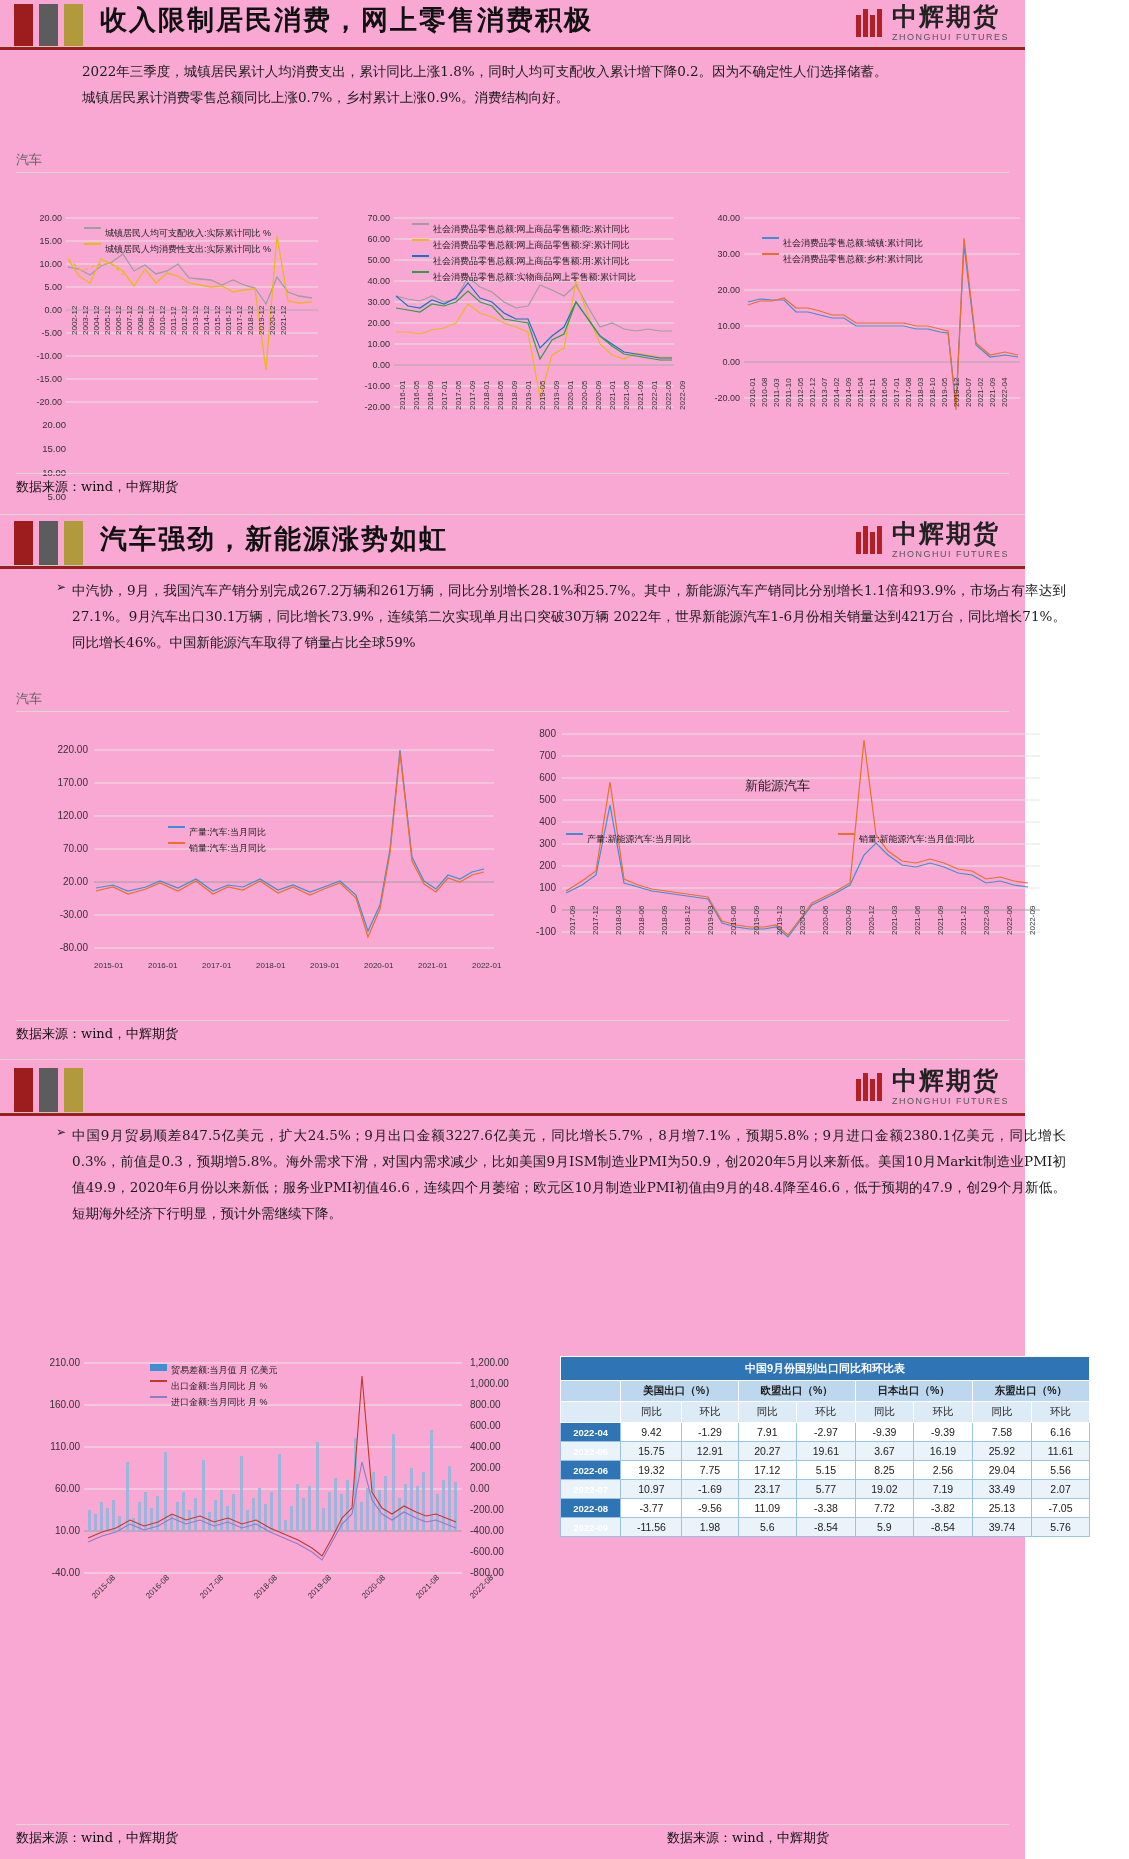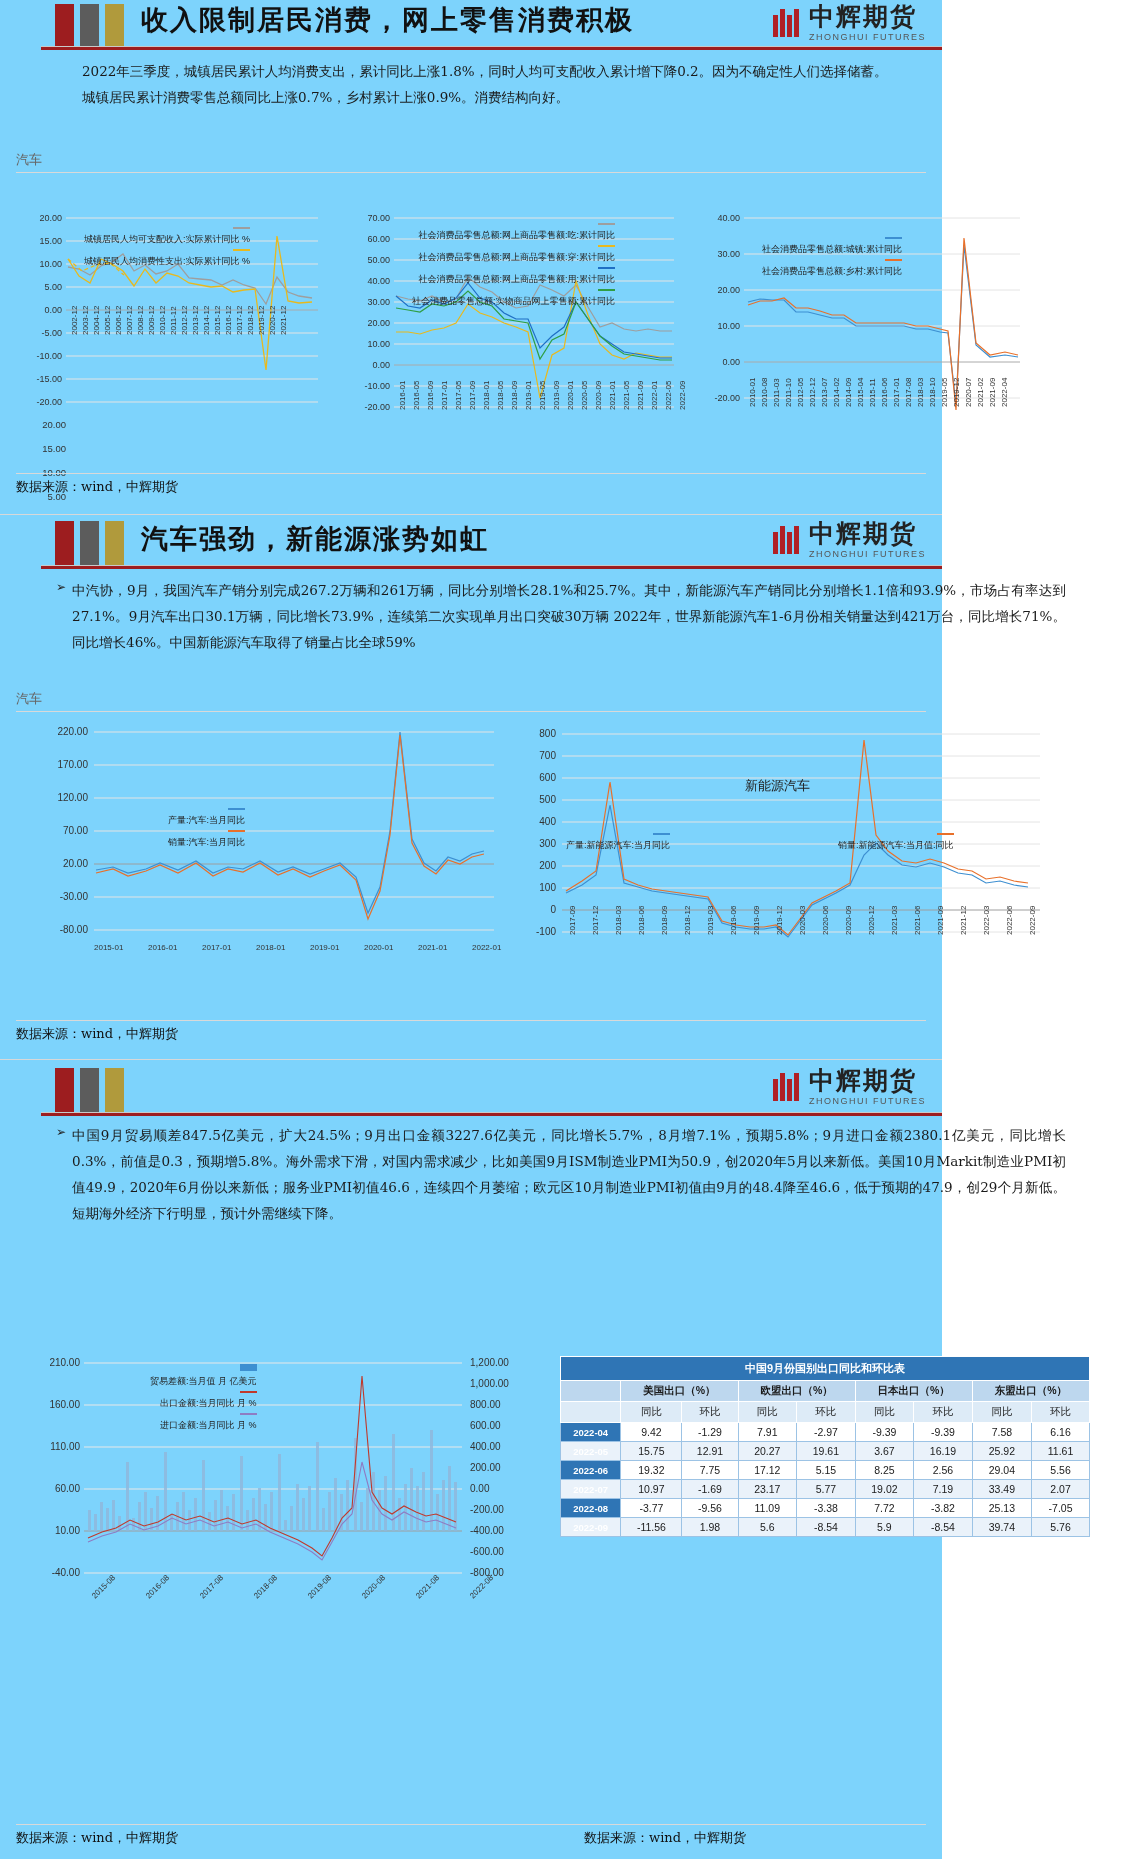--- a/index.html
+++ b/index.html
@@ -6,21 +6,21 @@
   html, body { margin:0; padding:0; }
   body {
     width:1129px;
     background:#ffffff;
     font-family:"Liberation Serif", serif;
     color:#1a1a1a;
   }
   .page { width:1129px; position:relative; }
 
   
-  .slide { position:relative; width:942px; background:#7dd3fc; border-bottom:1px solid #d8d8d8;padding-left:41px; }
+  .slide { position:relative; width:1025px; background:#f9a8d4; border-bottom:1px solid #d8d8d8; }
   .slide.s1 { height:515px; }
   .slide.s2 { height:545px; }
   .slide.s3 { height:799px; }
 
   
   .hdr { position:relative; height:50px; }
   .hdr .bars { position:absolute; left:14px; top:4px; display:flex; gap:6px; }
   .hdr .bar { width:19px; height:44px; }
   .bar.red { background:#9d1d1f; }
   .bar.gray { background:#5c5c5c; }
@@ -74,21 +74,21 @@
   }
   .chart .xtick {
     position:absolute; font-size:8px; color:#333;
     font-family:"Liberation Sans", sans-serif;
     transform-origin:left top;
     white-space:nowrap;
   }
   .chart .xtick.rot { transform:rotate(-90deg); }
   .chart .xtick.rot45 { transform:rotate(-45deg); }
   .legend { position:absolute; font-size:9px; font-family:"Liberation Sans", sans-serif; color:#222; }
-  .legend .li { display:flex; align-items:flex-end; gap:4px; margin-bottom:3px; white-space:nowrap;flex-direction:column; }
+  .legend .li { display:flex; align-items:flex-start; gap:4px; margin-bottom:3px; white-space:nowrap; }
   .legend .sw { width:17px; height:2px; display:inline-block; }
   .chart-title { position:absolute; font-size:13px; color:#222; font-family:"DejaVu Serif", serif; }
 
   
   table.t { border-collapse:collapse; font-family:"Liberation Sans", sans-serif; font-size:10.5px; }
   table.t th, table.t td { border:1px solid #ffffff; text-align:center; padding:3px 2px; }
   table.t thead tr.t0 th { background:#2f75b5; color:#fff; font-weight:bold; font-size:11px; padding:4px; }
   table.t thead tr.t1 th { background:#bdd7ee; color:#1a1a1a; font-weight:bold; }
   table.t thead tr.t2 th { background:#ddebf7; color:#1a1a1a; font-weight:normal; }
   table.t tbody td.rh { background:#2f75b5; color:#fff; font-weight:bold; font-size:9.5px; }
@@ -368,21 +368,21 @@
       <div class="bullet-row">
         <span class="arrow">➢</span>
         <div class="para" style="text-align:justify;">中汽协，9月，我国汽车产销分别完成267.2万辆和261万辆，同比分别增长28.1%和25.7%。其中，新能源汽车产销同比分别增长1.1倍和93.9%，市场占有率达到27.1%。9月汽车出口30.1万辆，同比增长73.9%，连续第二次实现单月出口突破30万辆  2022年，世界新能源汽车1-6月份相关销量达到421万台，同比增长71%。同比增长46%。中国新能源汽车取得了销量占比全球59%</div>
       </div>
     </div>
 
     <div style="position:absolute; left:16px; right:16px; top:172px;">
       <div class="sectag" style="padding-left:0;">汽车</div>
     </div>
 
-    <div class="chart" style="position:absolute; left:28px; top:196px; width:470px; height:275px;">
+    <div class="chart" style="position:absolute; left:28px; top:214px; width:470px; height:275px;">
       <svg width="470" height="275" style="position:absolute;left:0;top:0;">
         <g font-family="Liberation Sans" font-size="10" fill="#333">
           <text x="60" y="24" text-anchor="end">220.00</text>
           <text x="60" y="57" text-anchor="end">170.00</text>
           <text x="60" y="90" text-anchor="end">120.00</text>
           <text x="60" y="123" text-anchor="end">70.00</text>
           <text x="60" y="156" text-anchor="end">20.00</text>
           <text x="60" y="189" text-anchor="end">-30.00</text>
           <text x="60" y="222" text-anchor="end">-80.00</text>
         </g>

